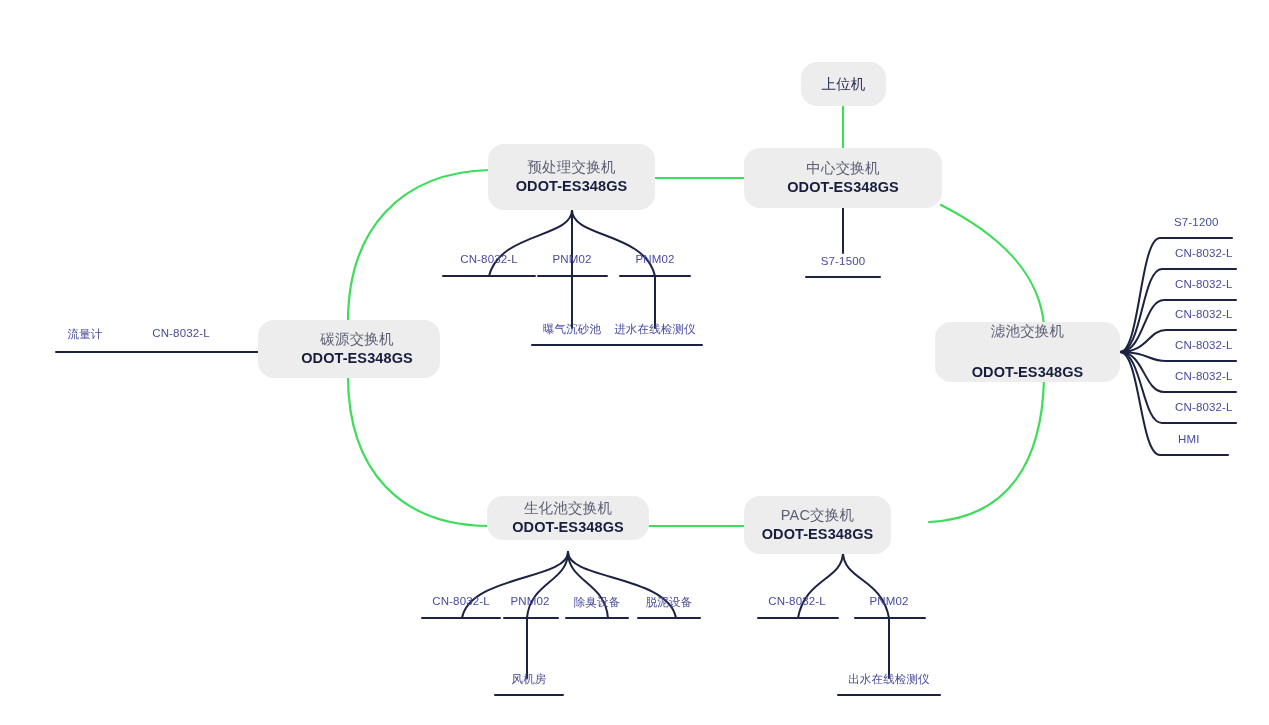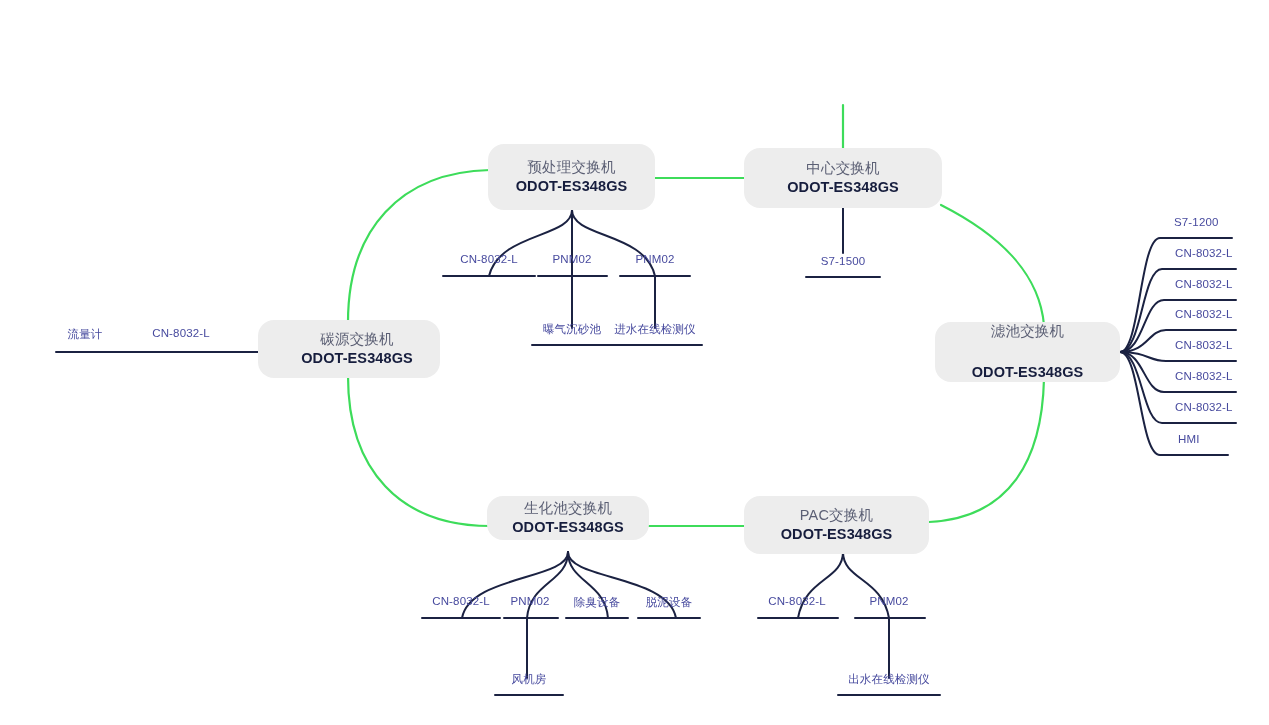--- a/index.html
+++ b/index.html
@@ -145,20 +145,23 @@
     <g fill="none" stroke="#1b2242" stroke-width="2" stroke-linecap="round">
       <path d="M843 552 C843 580, 805 578, 798 618"></path>
       <path d="M843 552 C843 580, 882 578, 889 618"></path>
       <path d="M758 618 L838 618"></path>
       <path d="M855 618 L925 618"></path>
       <path d="M889 618 L889 678"></path>
       <path d="M838 695 L940 695"></path>
     </g>
   </svg>
 
+  <div class="node single" style="left:801px; top:62px; width:85px; height:44px;">
+    <span class="node-name">上位机</span>
+  </div>
 
   <div class="node" style="left:744px; top:148px; width:198px; height:60px;">
     <span class="node-name">中心交换机</span>
     <span class="node-model">ODOT-ES348GS</span>
   </div>
 
   <div class="node" style="left:488px; top:144px; width:167px; height:66px;">
     <span class="node-name">预处理交换机</span>
     <span class="node-model">ODOT-ES348GS</span>
   </div>
@@ -171,21 +174,21 @@
   <div class="node" style="left:935px; top:322px; width:185px; height:60px;justify-content:space-between;">
     <span class="node-name">滤池交换机</span>
     <span class="node-model">ODOT-ES348GS</span>
   </div>
 
   <div class="node" style="left:487px; top:496px; width:162px; height:44px;">
     <span class="node-name">生化池交换机</span>
     <span class="node-model">ODOT-ES348GS</span>
   </div>
 
-  <div class="node" style="left:744px; top:496px; width:185px; height:58px;">
+  <div class="node" style="left:744px; top:496px; width:147px; height:58px;">
     <span class="node-name">PAC交换机</span>
     <span class="node-model">ODOT-ES348GS</span>
   </div>
 
   <div class="leaf cjk" style="left:85px; top:327px;">
     <span>流量计</span>
   </div>
   <div class="leaf" style="left:181px; top:327px;">
     <span>CN-8032-L</span>
   </div>

